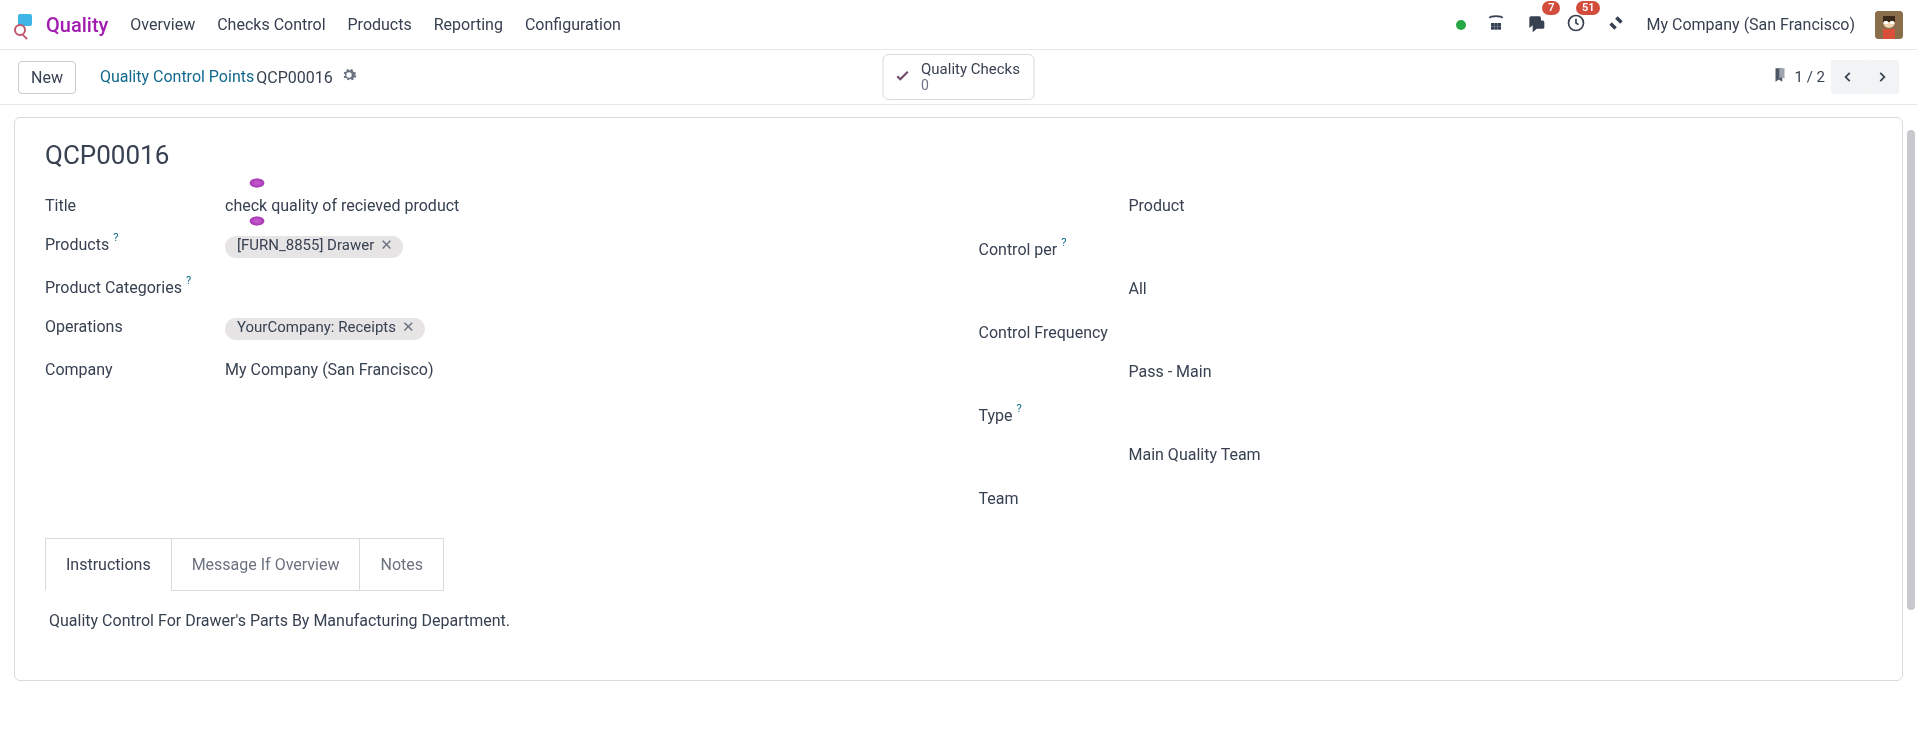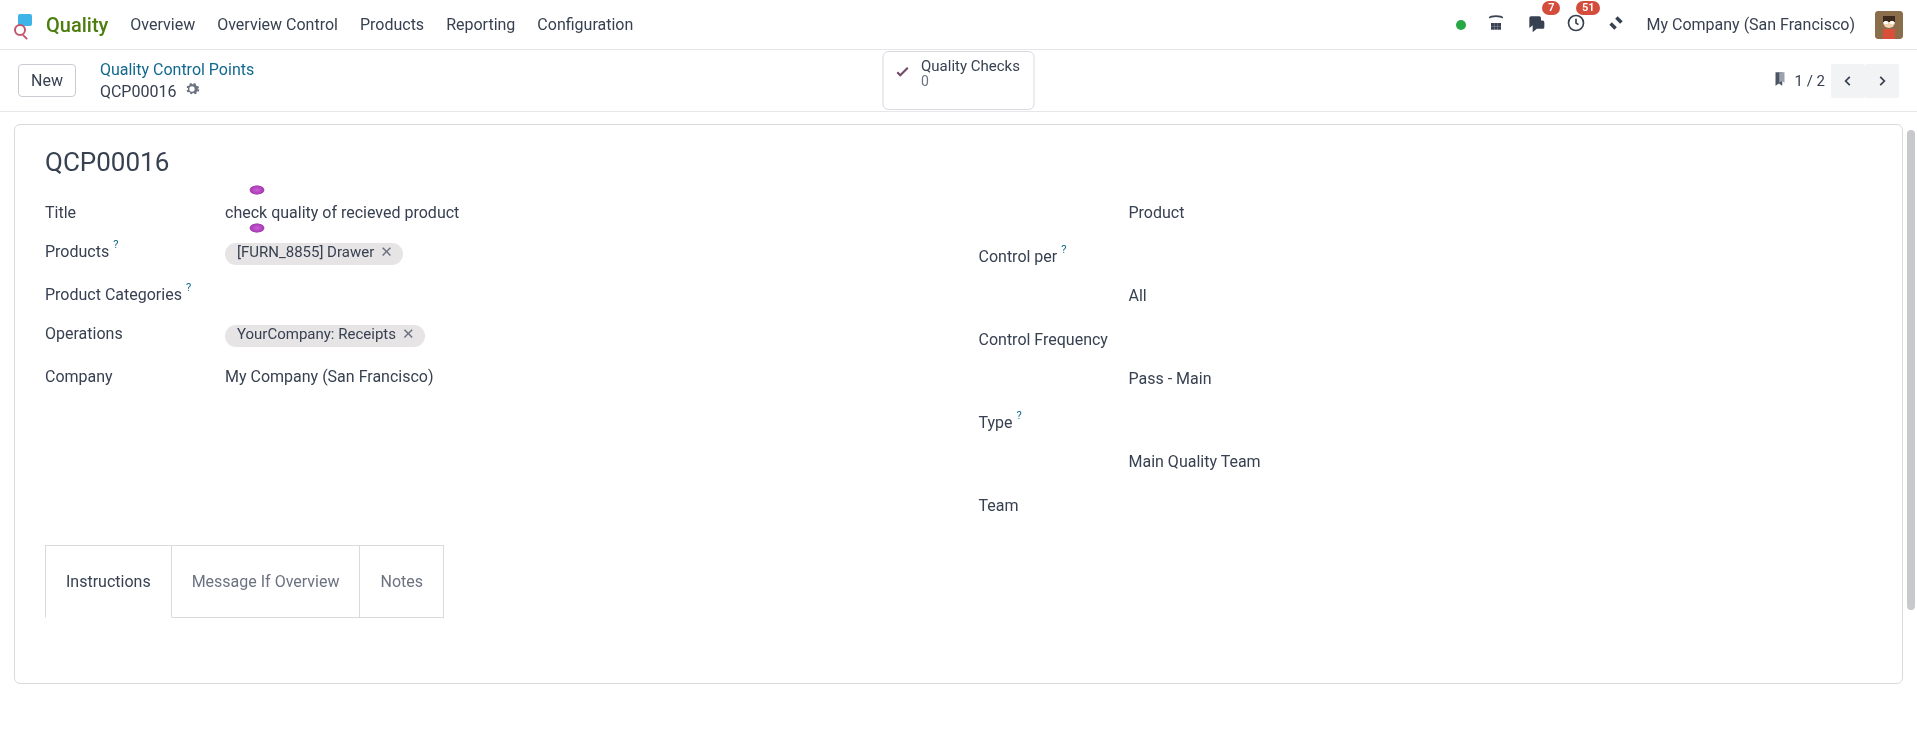--- a/index.html
+++ b/index.html
@@ -2,38 +2,38 @@
 <html><head>
 <meta charset="utf-8">
 <style>
   * { box-sizing: border-box; margin: 0; padding: 0; font-family: -apple-system, BlinkMacSystemFont, "Segoe UI", Roboto, Helvetica, Arial, sans-serif; }
   body { background: #ffffff; color: #374151; font-size: 15px; }
   .topbar { display: flex; align-items: center; height: 50px; padding: 0 14px; border-bottom: 1px solid #e5e7eb; gap: 8px; }
   .app-logo { width: 22px; height: 22px; position: relative; margin-right: 2px; }
   .app-logo .sq1 { position: absolute; top: 0; left: 4px; width: 14px; height: 12px; background:#3fb4e7; border-radius:2px;}
   .app-logo .mag { position: absolute; bottom: 0; left: 0; width: 12px; height: 12px; border: 2px solid #c0576c; border-radius: 50%; }
   .app-logo .mag::after { content:""; position:absolute; right:-4px; bottom:-4px; width:6px; height:2px; background:#c0576c; transform:rotate(45deg); }
-  .app-title { font-size: 20px; font-weight: 500; color: #4d7c0f; margin-right: 14px; }
+  .app-title { font-size: 20px; font-weight: 500; color: #a21caf; margin-right: 14px; }
   .nav-links { display: flex; gap: 22px; }
   .nav-link { font-size: 16px; color: #374151; cursor: pointer; }
   .topbar-right { margin-left: auto; display: flex; align-items: center; gap: 20px; }
   .status-dot { width: 10px; height: 10px; border-radius: 50%; background: #28a745; }
   .icon-slot { position: relative; cursor: pointer; color:#374151; }
   .icon-slot svg { width: 20px; height: 20px; }
   .badge { position: absolute; top: -12px; right: -14px; background: #d44c3c; color: #fff; font-size: 11px; font-weight: 600; border-radius: 10px; padding: 1.5px 6px; line-height: 1; }
   .company-name { font-size: 16px; color:#374151; }
   .avatar { width: 28px; height: 28px; border-radius: 4px; background: linear-gradient(135deg,#7a5c3e,#a88c6b); display:flex; align-items:center; justify-content:center; overflow:hidden;}
   .avatar svg{width:28px;height:28px;}
   .subbar { display: flex; align-items: center; padding: 10px 18px 10px 18px; border-bottom: 1px solid #e5e7eb; position: relative; }
   .new-btn { border: 1px solid #c9ccd2; border-radius: 4px; padding: 6px 12px; font-size: 16px; color: #374151; background: #fff; cursor: pointer; margin-right: 24px; }
-  .crumb-col { display: flex; flex-direction: column; gap: 2px; }
+  .crumb-col { display: flex; flex-direction: row; gap: 2px; }
   .crumb-link { color: #11698e; font-size: 16px; cursor: pointer; }
   .crumb-current { display: flex; align-items: center; gap: 8px; font-size: 16px; color: #374151; }
   .gear-icon svg { width: 16px; height: 16px; color:#6b7280; }
-  .statbox { position: absolute; left: 50%; transform: translateX(-50%); border: 1px solid #d8dadd; border-radius: 6px; padding: 6px 14px 20px 10px; display: flex; align-items: center; gap: 10px; cursor: pointer; background:#fff;}
+  .statbox { position: absolute; left: 50%; transform: translateX(-50%); border: 1px solid #d8dadd; border-radius: 6px; padding: 6px 14px 6px 10px; display: flex; align-items: center; gap: 10px; cursor: pointer; background:#fff;}
   .statbox svg { width: 18px; height: 18px; color:#714b67; }
   .stat-text { display: flex; flex-direction: column; line-height: 1.1; }
   .stat-label { font-size: 15px; color:#374151;}
   .stat-count { font-size: 14px; color:#6b7280;}
   .subbar-right { margin-left: auto; display:flex; align-items:center; }
   .bookmark-icon svg { width: 18px; height: 22px; color:#4b5563;}
   .pager { font-size: 15px; color:#374151; margin: 0 6px;}
   .pager-btn { width: 34px; height: 34px; background:#f1f3f4; border:none; display:flex; align-items:center; justify-content:center; cursor:pointer; border-radius:2px;}
   .pager-btn svg { width:14px;height:14px;color:#374151;}
   .sheet { margin: 12px 14px; border:1px solid #d8dadd; border-radius:6px; padding: 22px 30px 30px 30px; min-height: 560px; position:relative;}
@@ -45,37 +45,37 @@
   .field-label .help { color:#0d6986; font-size:11px; position:relative; top:-4px;}
   .field-value { font-size:16px; color:#374151; position:relative;}
   .field-col-r .field-label { width: 150px; margin-top: 44px; }
   .tag-chip { display:inline-flex; align-items:center; gap:6px; background:#e7e4e6; border-radius: 14px; padding: 0 10px 4px 12px; font-size:15px; color:#374151;}
   .tag-chip .x { font-size:15px; color:#6b7280; cursor:pointer;}
   .sparkle { position:absolute; width:16px; height:10px; }
   .sparkle::before{content:"";position:absolute;inset:0;background:radial-gradient(ellipse at center,#c95ed6 0%,#a73cb3 60%,transparent 70%);border-radius:50%;}
   .sparkle.s1{ top:-18px; left:24px;}
   .sparkle.s2{ top:20px; left:24px;}
   .tabs { display:flex; margin-top: 20px; border-bottom: none;}
-  .tab { border:1px solid #d8dadd; padding: 26px 20px; font-size:16px; color:#6b7280; background:#fff; cursor:pointer; margin-right:-1px;}
+  .tab { border:1px solid #d8dadd; padding: 16px 20px; font-size:16px; color:#6b7280; background:#fff; cursor:pointer; margin-right:-1px;}
   .tab.active { color:#374151; border-bottom-color:#fff; position:relative; z-index:1;}
   .tab-content { padding: 20px 4px; font-size:16px; color:#374151;}
   .scroll-hint{ position:fixed; right:2px; top:130px; width:8px; height:480px; background:#c7c9cc; border-radius:4px;}
 </style>
 </head>
 <body>
 
 <div class="topbar">
   <div class="app-logo">
     <div class="sq1"></div>
       <div class="mag"></div>
   </div>
   <div class="app-title">Quality</div>
   <div class="nav-links">
     <span class="nav-link">Overview</span>
-    <span class="nav-link">Overview Control</span>
+    <span class="nav-link">Checks Control</span>
     <span class="nav-link">Products</span>
     <span class="nav-link">Reporting</span>
     <span class="nav-link">Configuration</span>
   </div>
   <div class="topbar-right">
     <div class="status-dot"></div>
     <div class="icon-slot">
       <svg viewBox="0 0 24 24" fill="none" stroke="currentColor" stroke-width="2">
           <path d="M4 6c2-3 14-3 16 0"></path>
           <rect x="7" y="13" width="2" height="2"></rect>
@@ -246,15 +246,16 @@
         <div class="field-value">Main Quality Team</div>
       </div>
     </div>
   </div>
 
   <div class="tabs">
     <div class="tab active">Instructions</div>
     <div class="tab">Message If Overview</div>
     <div class="tab">Notes</div>
   </div>
+  <div class="tab-content">Quality Control For Drawer's Parts By Manufacturing Department.</div>
 </div>
 
 <div class="scroll-hint"></div>
 
 </body></html>

